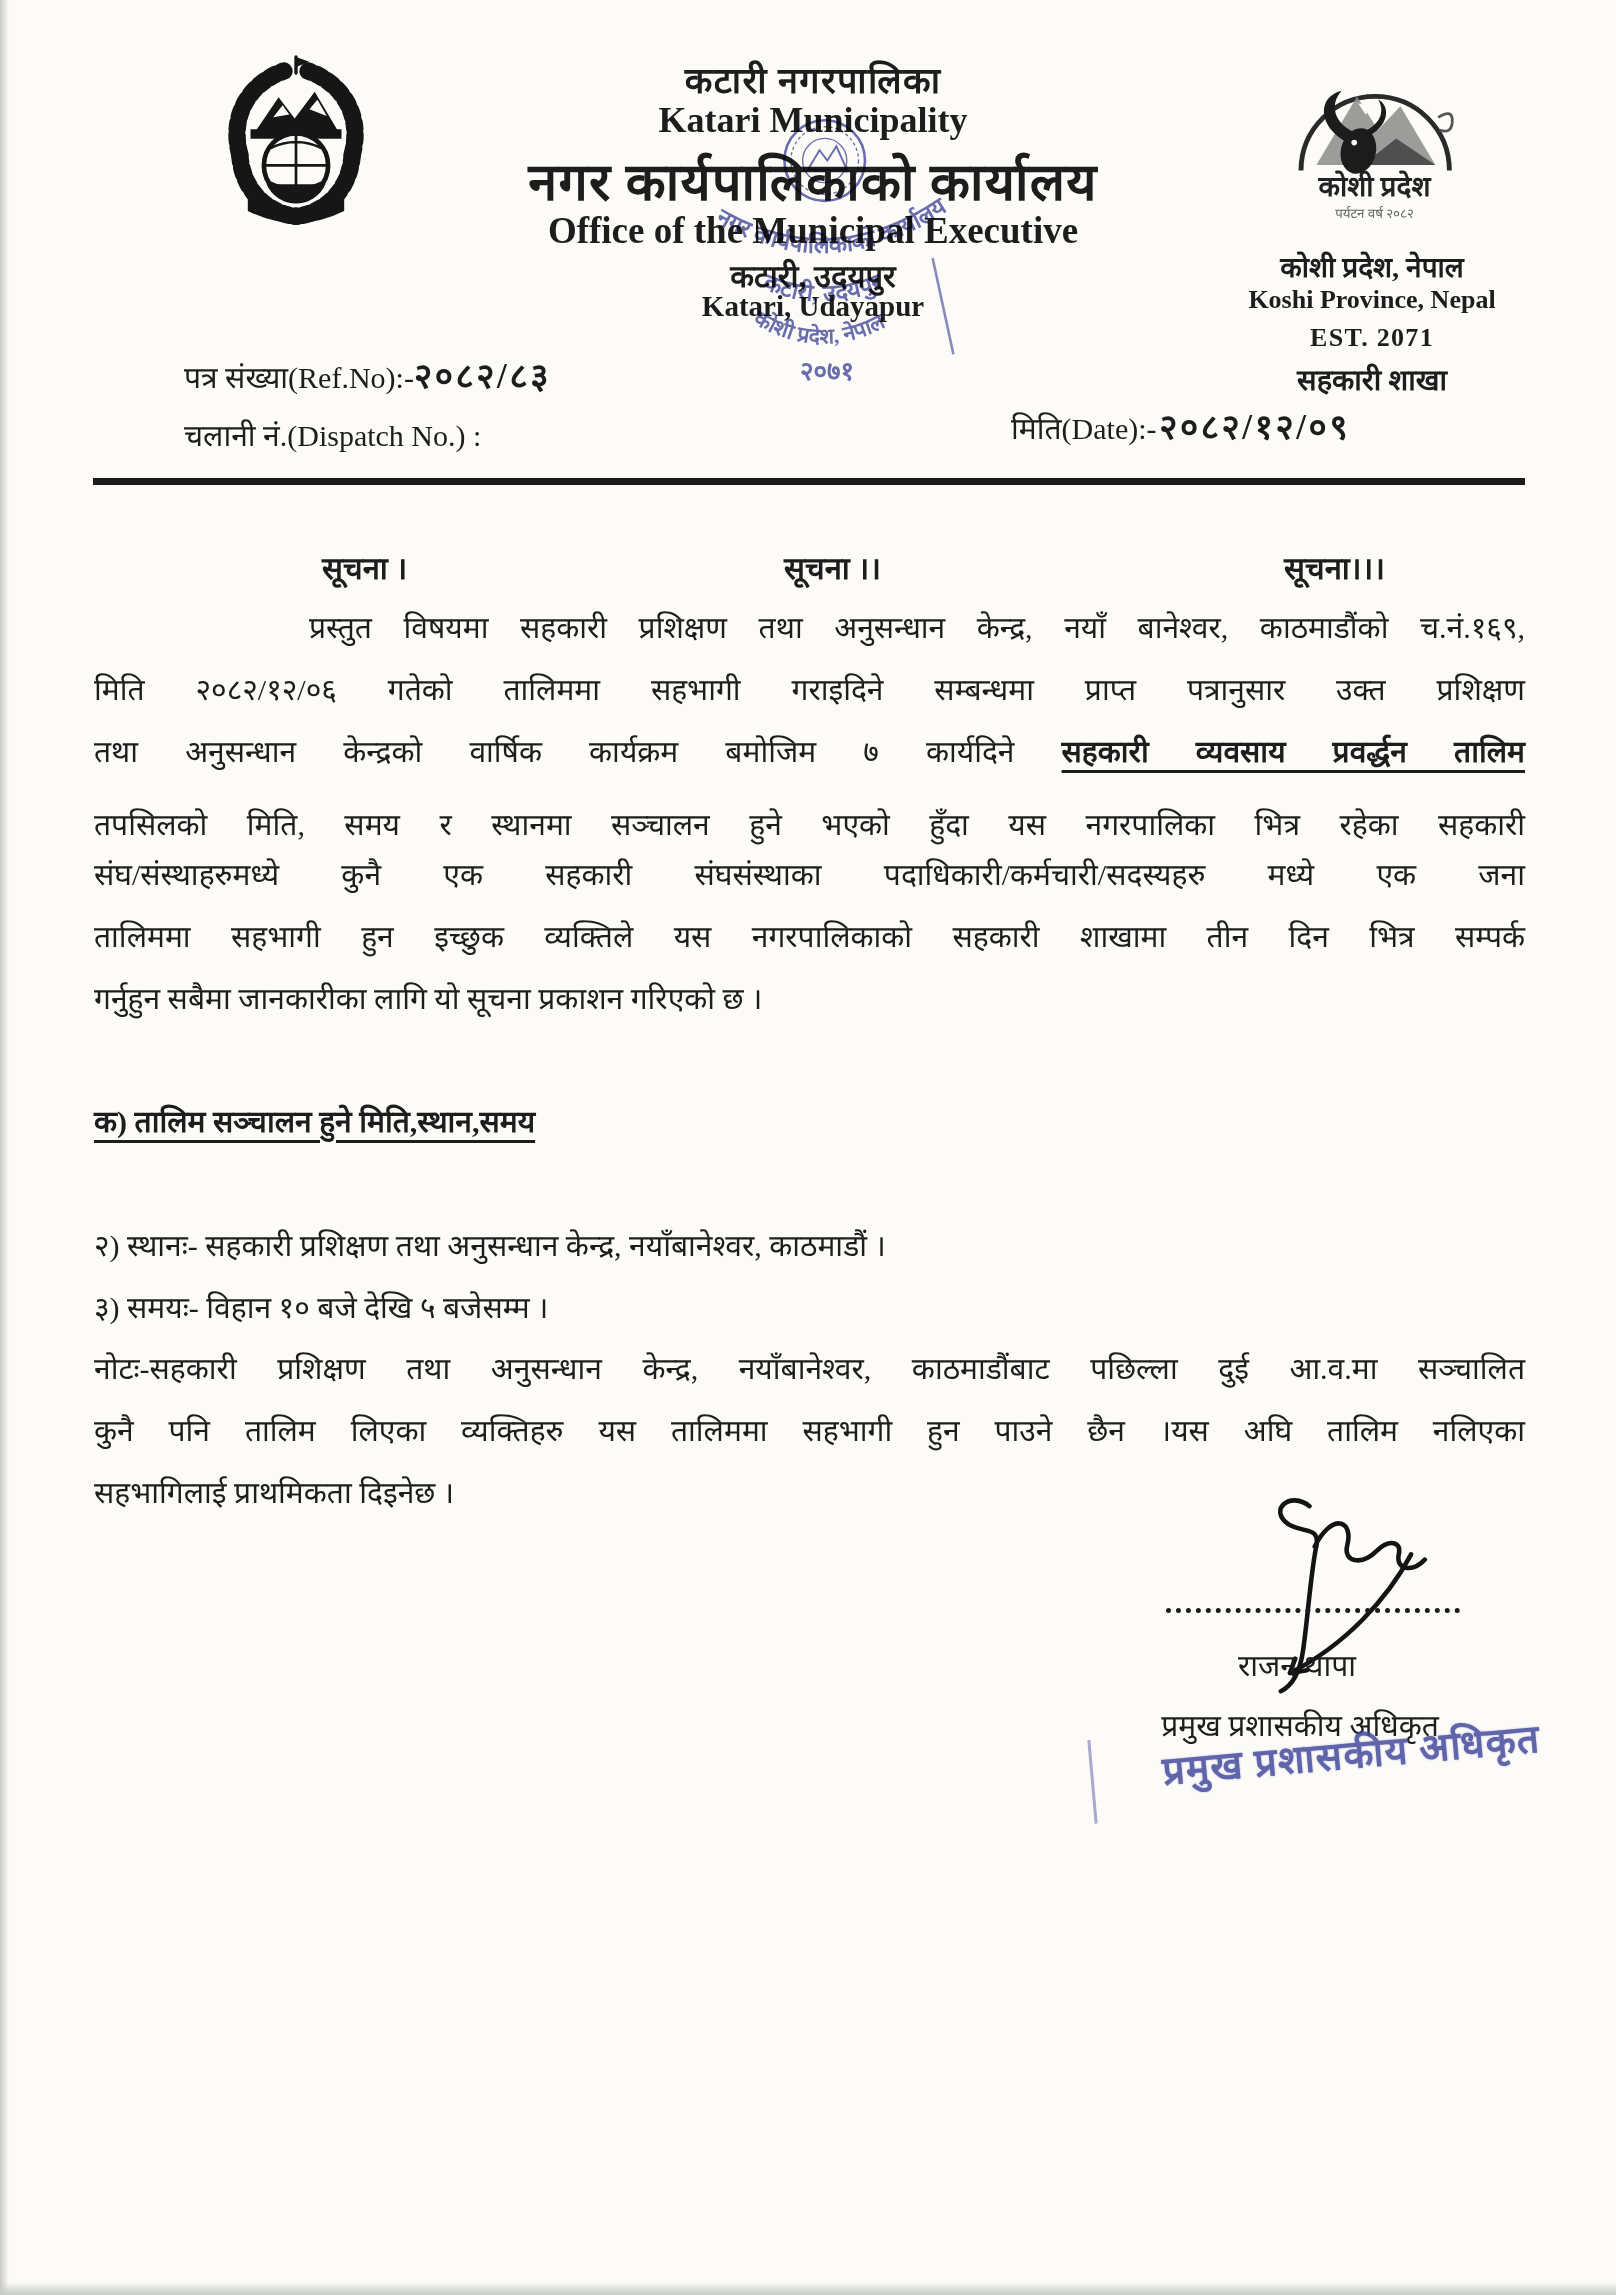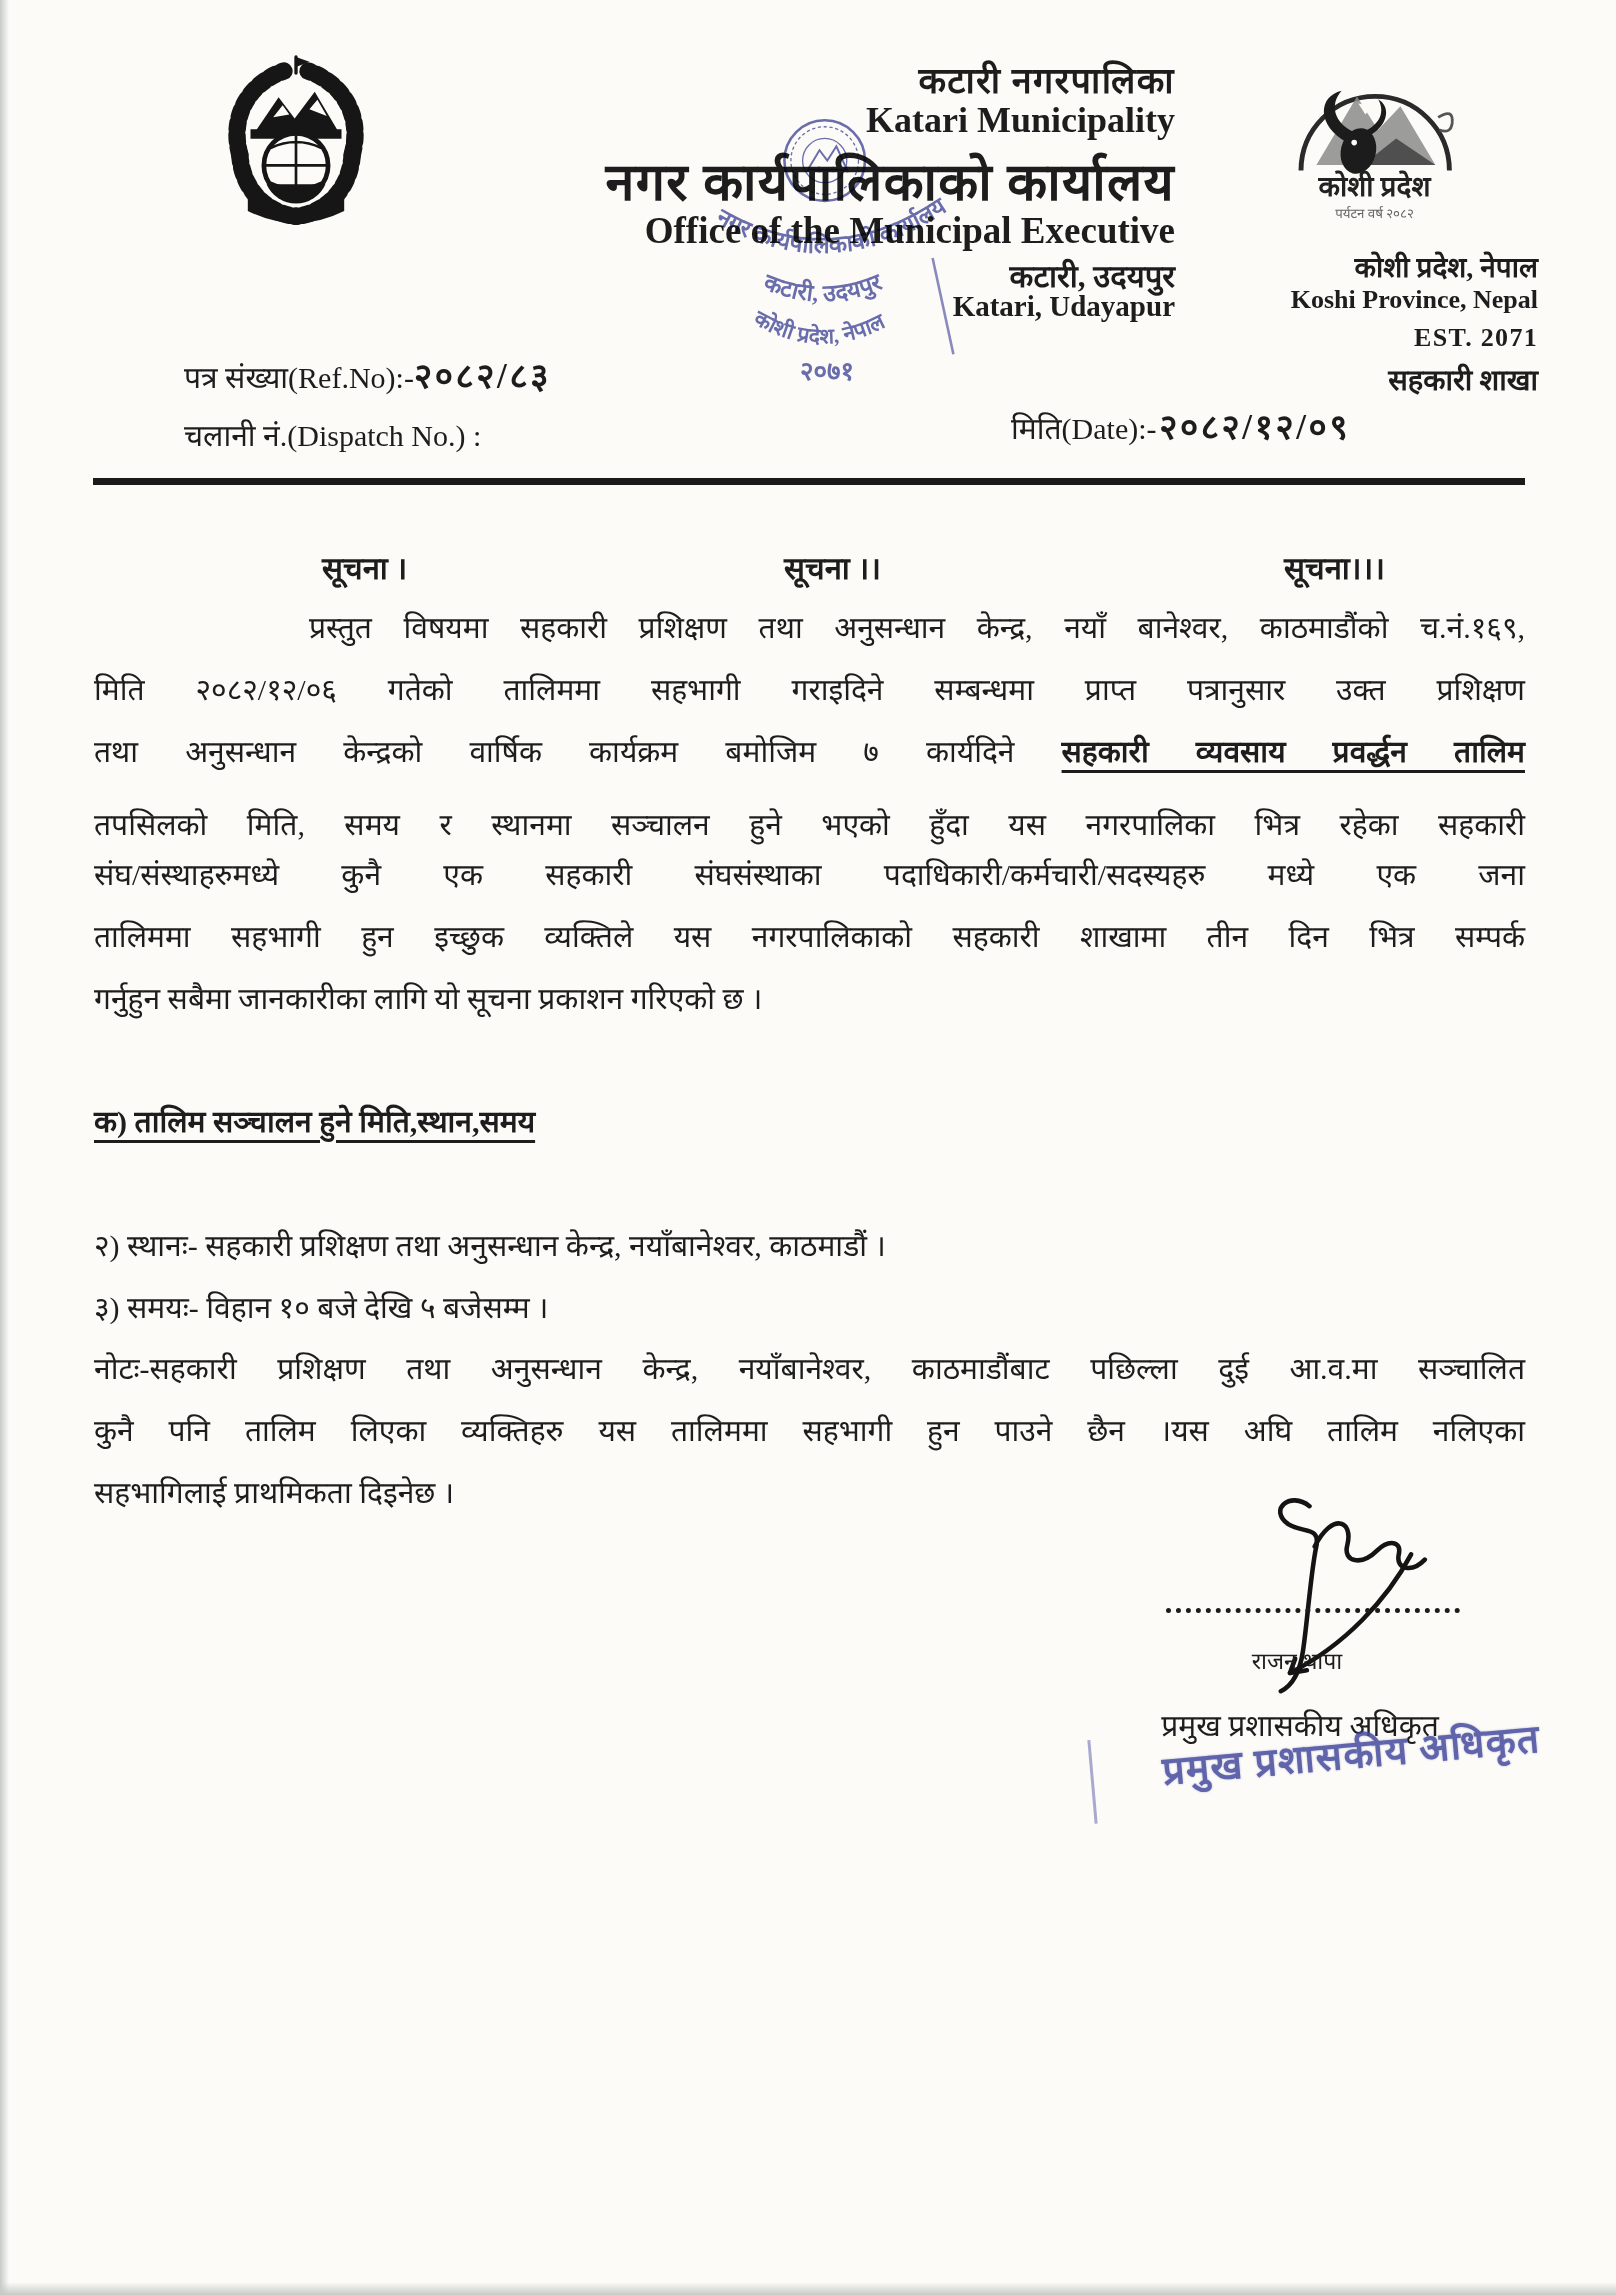--- a/index.html
+++ b/index.html
@@ -14,21 +14,21 @@
     background:linear-gradient(90deg,#c7cbc8,rgba(199,203,200,0));z-index:9;
   }
   .page::after{
     content:"";position:absolute;left:0;bottom:0;width:100%;height:13px;
     background:linear-gradient(0deg,#c7cbc8,rgba(199,203,200,0));z-index:9;
   }
   .abs{position:absolute;}
   .np{font-family:"Liberation Serif","DejaVu Sans",serif;}
   .en{font-family:"Liberation Serif","DejaVu Serif",serif;}
   .ctr{text-align:center;}
-  .b{font-weight:bold;text-align:right;}
+  .b{font-weight:bold;}
 
   
   .hdr-center{left:451px;width:724px;}
   .h-muni-np{top:55px;font-size:36px;letter-spacing:1.3px;}
   .h-muni-en{top:99px;font-size:36px;}
   .h-office-np{top:144px;font-size:52px;letter-spacing:1.3px;}
   .h-office-en{top:209px;font-size:37px;}
   .h-place-np{top:254px;font-size:31px;}
   .h-place-en{top:290px;font-size:29px;}
 
@@ -56,21 +56,21 @@
   .bl.j{white-space:normal;text-align:justify;text-align-last:justify;word-spacing:1.3px;}
   .indent1{text-indent:215px;}
   .u{text-decoration:underline;text-decoration-thickness:2.6px;text-underline-offset:7.8px;}
   .t1{top:608px;} .t2{top:670px;} .t3{top:732px;} .t4{top:793px;margin-top:12px;}
   .t5{top:855px;} .t6{top:917px;} .t7{top:979px;}
   .t8{top:1040px;} .t9{top:1102px;} .t10{top:1164px;} .t11{top:1226px;}
   .t12{top:1288px;} .t13{top:1349px;} .t14{top:1411px;} .t15{top:1473px;}
 
   
   .dotline{left:1166px;top:1594px;width:294px;height:14.3px;border-bottom:5.2px dotted #1c1c1c;}
-  .sig-name{left:1141px;top:1644px;width:312px;font-size:23px;}
+  .sig-name{left:1141px;top:1644px;width:312px;font-size:30px;}
   .sig-title{left:1066px;top:1704px;width:468px;font-size:30px;}
   .stamp-rect{
     left:1091px;top:1740px;width:494px;font-size:39px;font-weight:bold;
     color:#454a9e;transform:rotate(-5deg);transform-origin:left center;
     letter-spacing:1.3px;opacity:.85;text-shadow:0 0 2px rgba(69,74,158,.55);
     border-left:3.3px solid rgba(69,74,158,.55);padding:9px 0 22px 11.7px;
   }
 
   .seal{mix-blend-mode:multiply;opacity:.82;}
   svg text{font-family:"Liberation Serif","DejaVu Sans",serif;}

